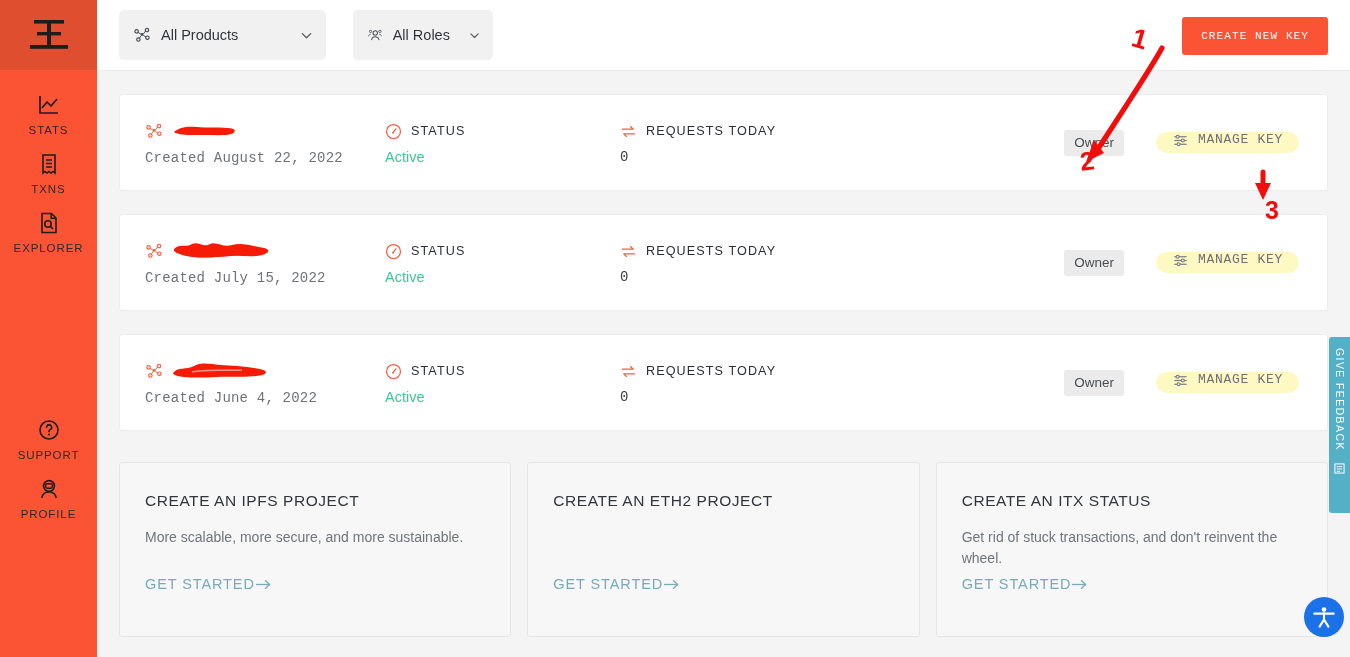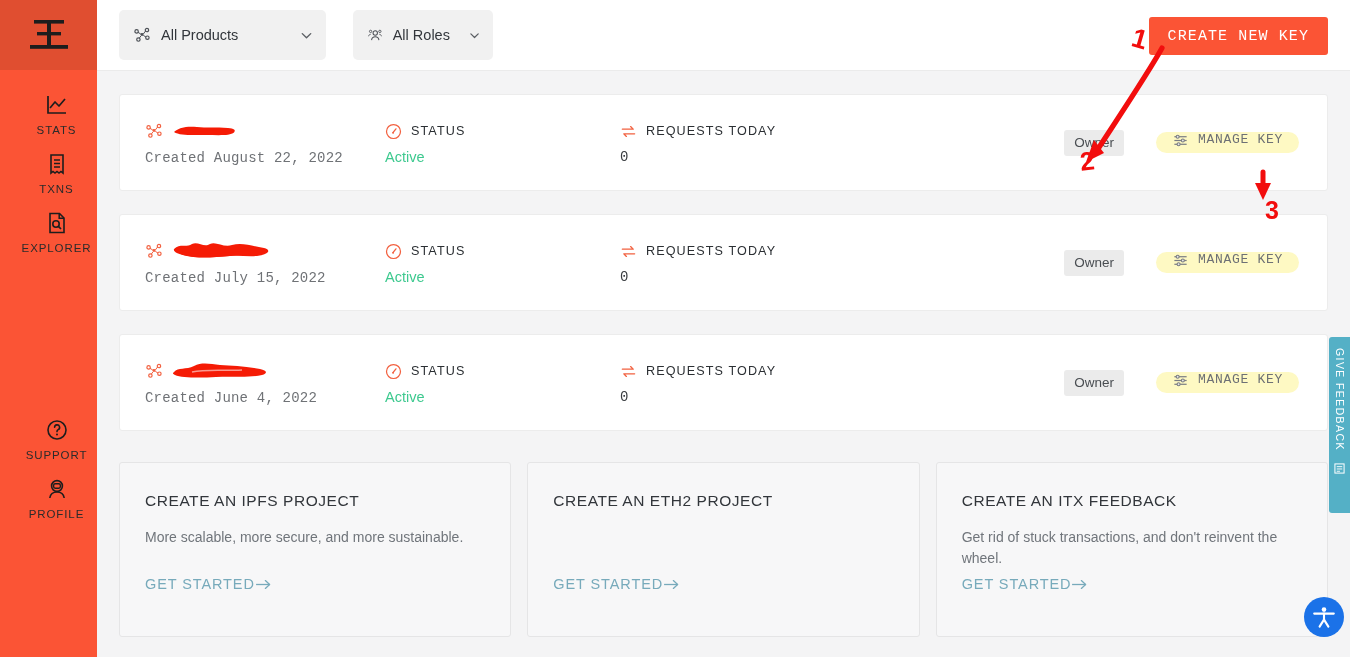--- a/index.html
+++ b/index.html
@@ -17,21 +17,21 @@
     background: #fb5435;
     flex: 0 0 97px;
     position: relative;
   }
   .logo-box {
     height: 70px; width: 97px;
     background: #e04e30;
     display: flex; align-items: center; justify-content: center;
   }
   .logo-glyph { display:block; }
-  .nav-list { padding-top: 14px; padding-left: 8px; }
+  .nav-list { padding-top: 14px; }
   .nav-item {
     width: 97px;
     padding: 9px 0 7px 0;
     display: flex; flex-direction: column; align-items: center;
     gap: 7px;
     cursor: pointer;
   }
   .nav-item .nav-ico { display:block; height: 24px; }
   .nav-label {
     font-size: 11.5px;
@@ -81,21 +81,21 @@
   .btn-create {
     position: absolute;
     right: 22px; top: 17px;
     height: 38px;
     background: #fb5435;
     color: #ffffff;
     border: none;
     border-radius: 3px;
     padding: 0 19px;
     font-family: "Liberation Mono", monospace;
-    font-size: 15px;
+    font-size: 11px;
     letter-spacing: 1.1px;
     cursor: pointer;
   }
 
   
   .rows { padding: 23px 22px 0 22px; }
   .key-row {
     background: #ffffff;
     border: 1px solid #ececec;
     border-radius: 3px;
@@ -569,21 +569,21 @@
         <div class="promo-link">
           <span>GET STARTED</span>
           <svg class="arr" width="17" height="13" viewBox="0 0 18 14">
             <line x1="1" y1="7" x2="15.5" y2="7" stroke="#77aabb" stroke-width="1.4"></line>
             <path d="M11 2.8 L15.6 7 L11 11.2" fill="none" stroke="#77aabb" stroke-width="1.4" stroke-linecap="round" stroke-linejoin="round"></path>
           </svg>
         </div>
       </div>
 
       <div class="promo">
-        <div class="promo-title">CREATE AN ITX FEEDBACK</div>
+        <div class="promo-title">CREATE AN ITX STATUS</div>
         <div class="promo-body">Get rid of stuck transactions, and don't reinvent the wheel.</div>
         <div class="promo-link">
           <span>GET STARTED</span>
           <svg class="arr" width="17" height="13" viewBox="0 0 18 14">
             <line x1="1" y1="7" x2="15.5" y2="7" stroke="#77aabb" stroke-width="1.4"></line>
             <path d="M11 2.8 L15.6 7 L11 11.2" fill="none" stroke="#77aabb" stroke-width="1.4" stroke-linecap="round" stroke-linejoin="round"></path>
           </svg>
         </div>
       </div>
 

